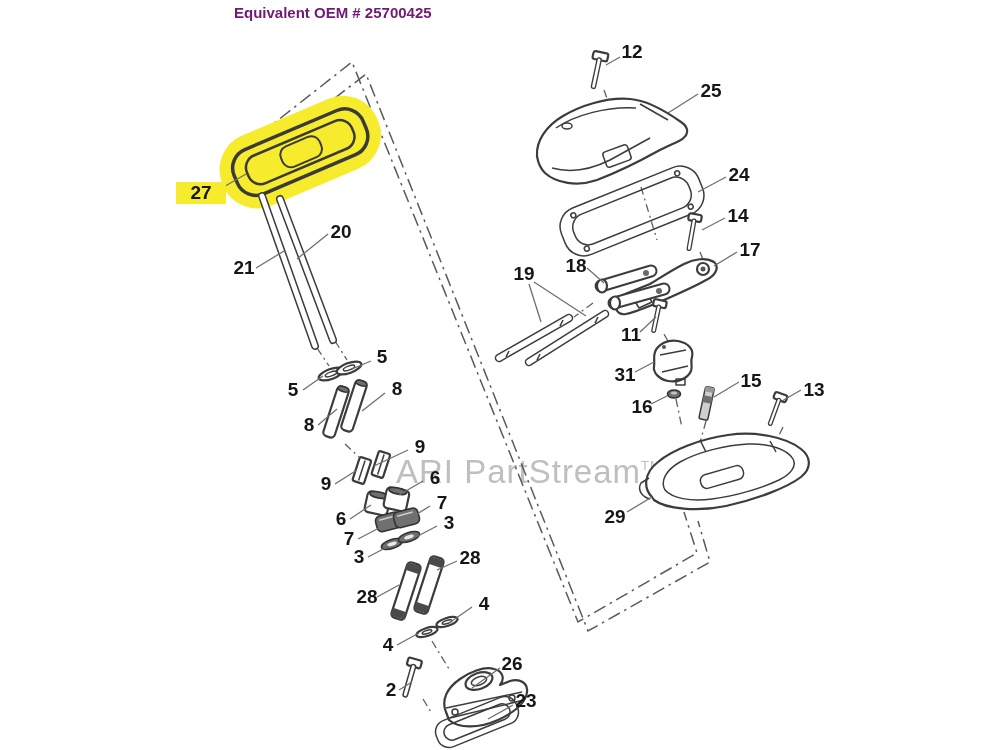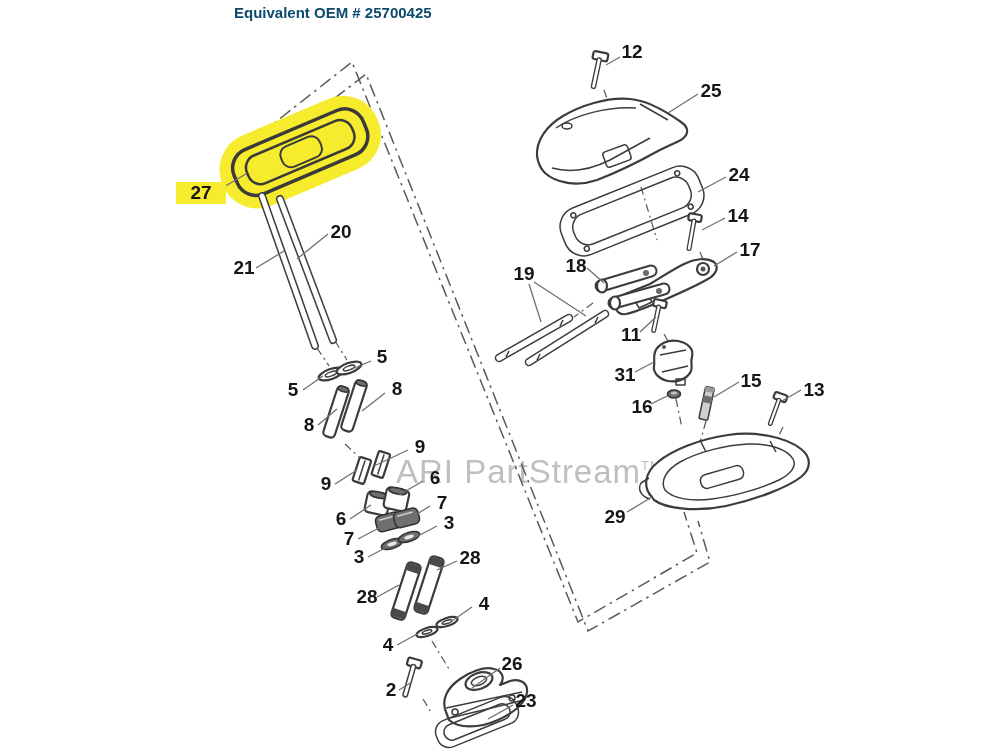--- a/index.html
+++ b/index.html
@@ -1,18 +1,18 @@
 <!DOCTYPE html>
 <html><head>
 <meta charset="utf-8">
 <style>
   html,body{margin:0;padding:0;background:#ffffff;}
   #stage{position:relative;width:1000px;height:750px;background:#ffffff;overflow:hidden;
          font-family:"Liberation Sans",sans-serif;}
-  #oem-header{position:absolute;left:234px;top:4px;font-weight:bold;font-size:15px;color:#0c4a6e;
+  #oem-header{position:absolute;left:234px;top:4px;font-weight:bold;font-size:15px;color:#701a75;
               letter-spacing:0px;}
   svg{position:absolute;left:0;top:0;}
   .callout{font-family:"Liberation Sans",sans-serif;font-weight:bold;font-size:19px;fill:#161616;}
   .leader{stroke:#6f6f6f;stroke-width:1.3;fill:none;}
   .dash{stroke:#5a5a5a;stroke-width:1.5;fill:none;stroke-dasharray:13 5 2.5 5;}
   .axis{stroke:#5f5f5f;stroke-width:1.3;fill:none;stroke-dasharray:8 4 2 4;}
   .part{fill:#ffffff;stroke:#3c3c3c;stroke-width:2.2;stroke-linejoin:round;}
   .pthin{fill:none;stroke:#3c3c3c;stroke-width:1.5;stroke-linejoin:round;}
   .dark{fill:#707070;stroke:#333333;stroke-width:1.6;}
   .wm{font-family:"Liberation Sans",sans-serif;font-size:33px;fill:#bfbfbf;letter-spacing:1px;}

